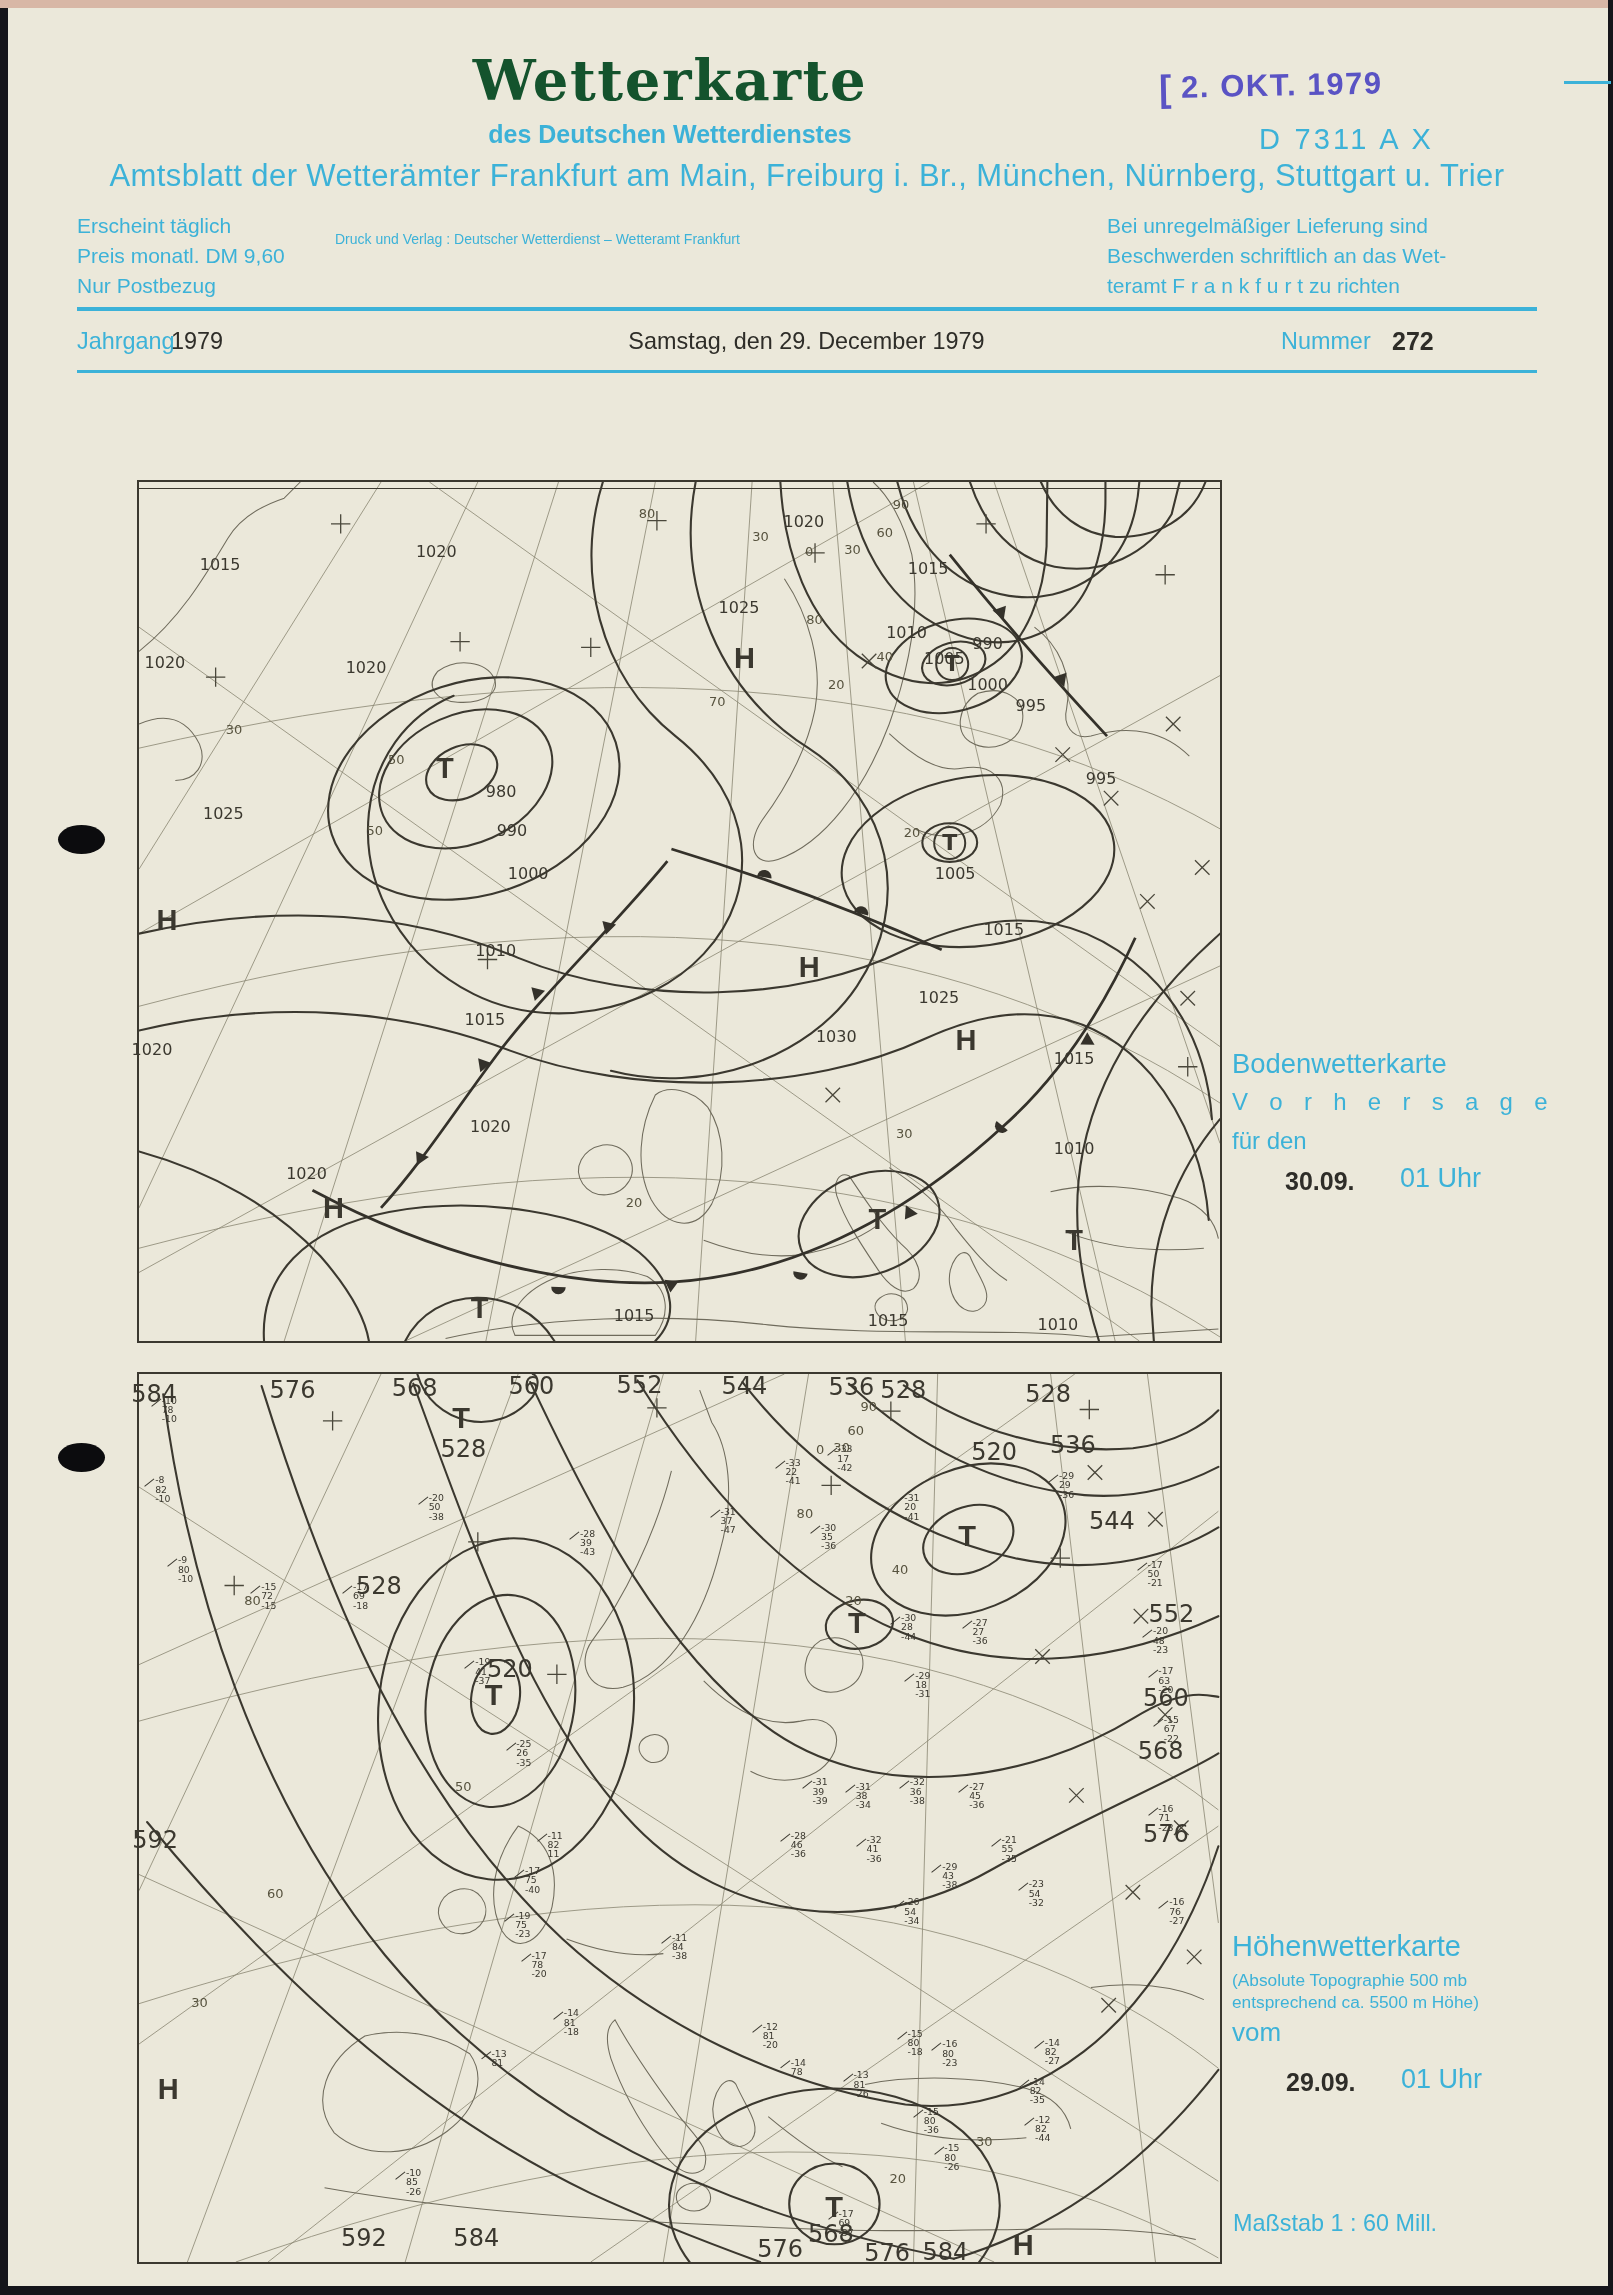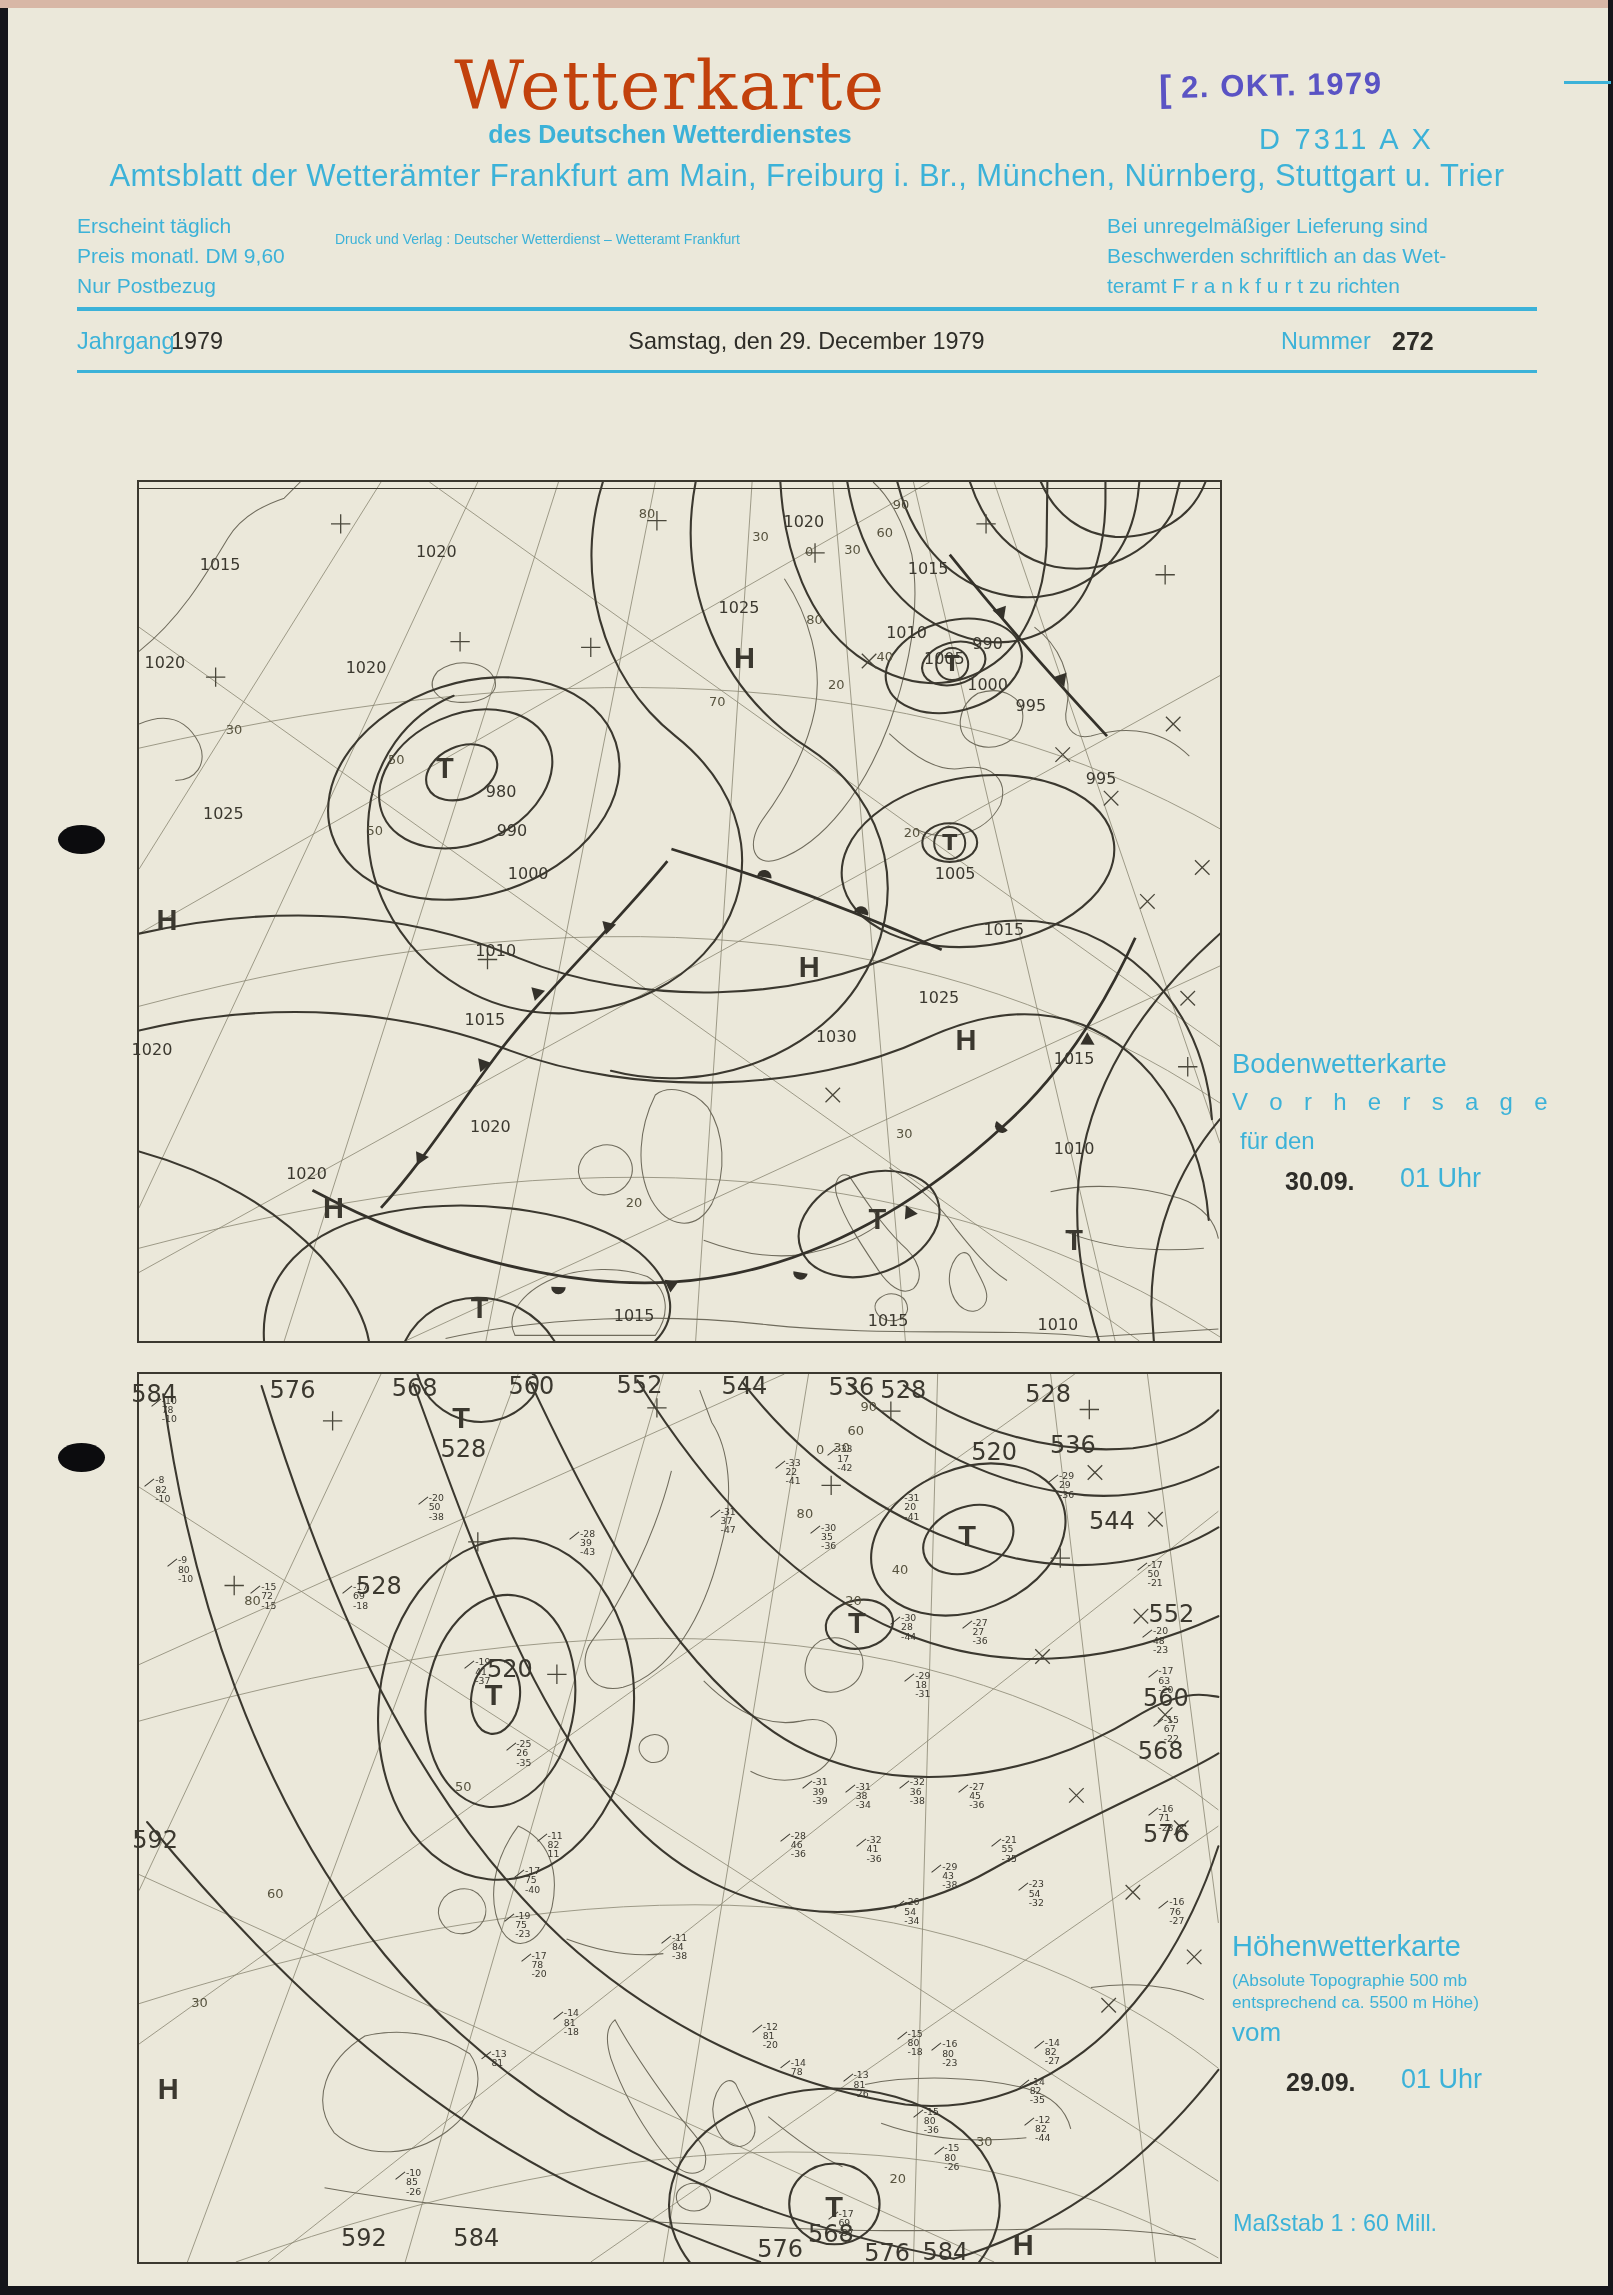--- a/index.html
+++ b/index.html
@@ -3,22 +3,22 @@
 <meta charset="utf-8">
 <style>
   html,body{margin:0;padding:0;background:#777;}
   .page{position:relative;width:1614px;height:2295px;background:#ebe8da;overflow:hidden;
         font-family:"Liberation Sans",sans-serif;color:#30302a;}
   .abs{position:absolute;}
   .edge{position:absolute;background:#15151a;}
   .cyan{color:#3cb2d8;}
   .black{color:#2e2d28;}
   
-  .title{font-family:"DejaVu Serif",serif;font-weight:normal;font-size:68px;line-height:1;
-         color:#c2410c;letter-spacing:1.6px;text-align:center;}
+  .title{font-family:"DejaVu Serif",serif;font-weight:bold;font-size:56px;line-height:1;
+         color:#14532d;letter-spacing:1.6px;text-align:center;}
   .stamp{font-size:31px;font-weight:bold;color:#5a53c4;letter-spacing:1.6px;transform:rotate(-1.2deg);white-space:nowrap;}
   .stamp .mk{font-weight:900;font-size:37px;vertical-align:-3.2px;margin-right:8px;}
   .subtitle{font-size:25px;font-weight:bold;text-align:center;}
   .doccode{font-size:29px;letter-spacing:3.2px;}
   .amtsblatt{font-size:31px;text-align:center;letter-spacing:0.4px;}
   .infoline{font-size:21px;line-height:30px;}
   .infoline2{font-size:14px;line-height:31px;}
   .rule{position:absolute;background:#3cb2d8;}
   .meta{font-size:23.4px;}
   
@@ -35,21 +35,21 @@
            font-size:9.3px;line-height:9.3px;color:#3b382f;text-align:left;}
   .station .barb{position:absolute;left:-11.3px;top:6.5px;width:12px;height:1.3px;background:#3b382f;
            transform:rotate(-38deg);}
   
   .k{fill:none;stroke:#3b382f;stroke-width:2.6;stroke-linecap:round;}
   .c{fill:none;stroke:#6f6b5c;stroke-width:1.3;}
   .g{fill:none;stroke:#8a8673;stroke-width:1;}
   .f{fill:none;stroke:#34312a;stroke-width:3.4;}
   .m{fill:#34312a;stroke:none;}
   .p{fill:none;stroke:#4a473b;stroke-width:1.6;}
-  .cap-l{font-size:27.4px;} .cap-sp{font-size:24px;letter-spacing:7.3px;} .cap-s{font-size:24px;margin-left:8px;}
+  .cap-l{font-size:27.4px;} .cap-sp{font-size:24px;letter-spacing:7.3px;} .cap-s{font-size:24px;}
   .cap-sub{font-size:17.3px;} .cap-date{font-size:25px;font-weight:bold;color:#2e2d28;}
   .cap-time{font-size:27px;}
   .hole{position:absolute;background:#0c0c0e;border-radius:50%;}
 </style>
 </head>
 <body>
 
 <div class="page">
 
   <div class="edge" style="left:0;top:0;width:8px;height:2295px;"></div>

